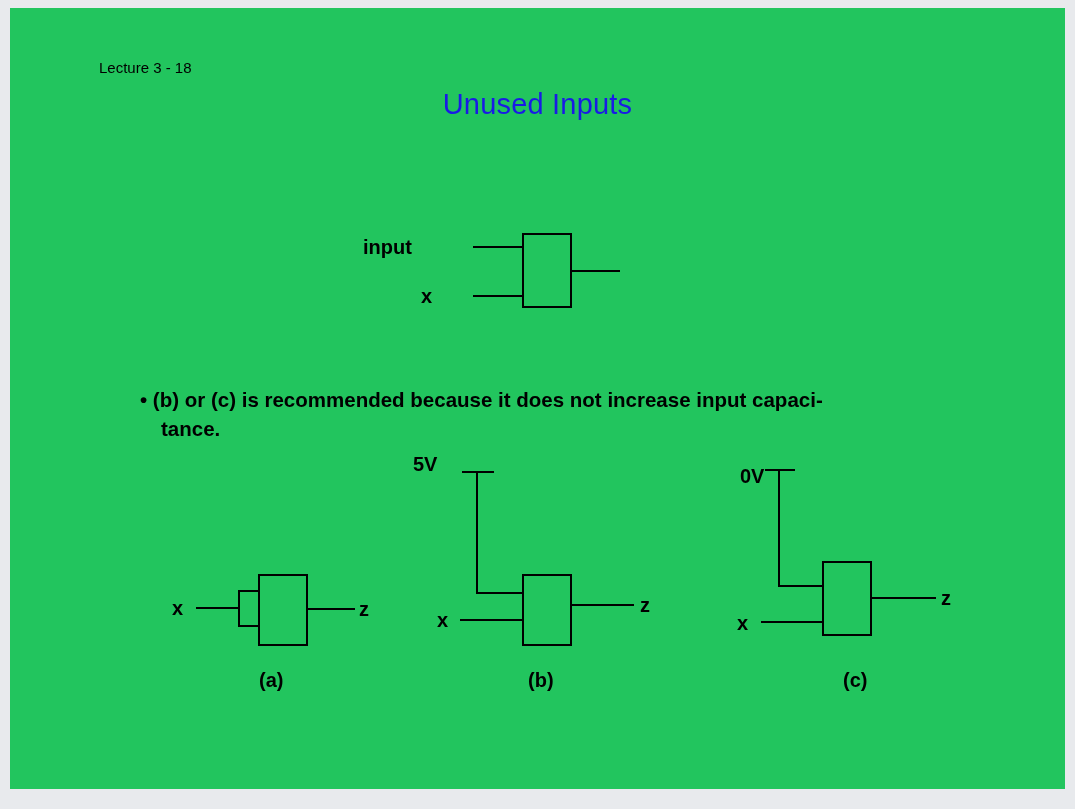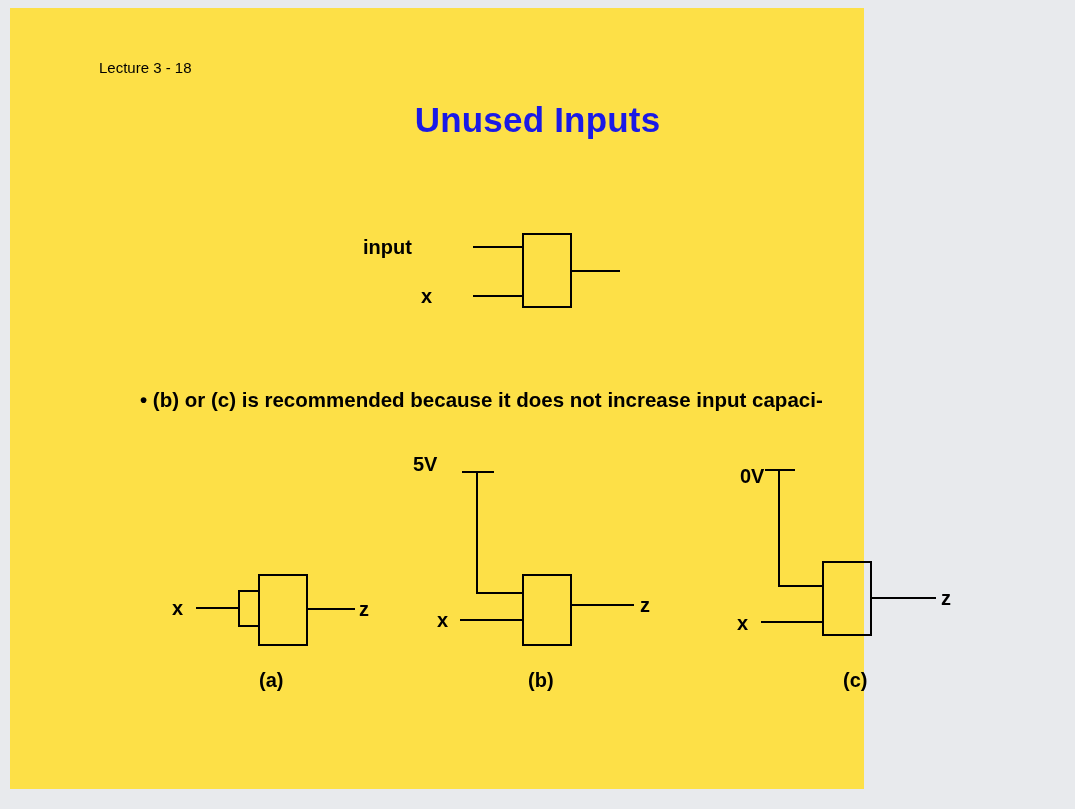--- a/index.html
+++ b/index.html
@@ -10,42 +10,42 @@
   body {
     width: 1075px;
     height: 809px;
     overflow: hidden;
     font-family: "Liberation Sans", sans-serif;
   }
   #slide {
     position: absolute;
     left: 10px;
     top: 8px;
-    width: 854px;
+    width: 1055px;
     height: 781px;
-    background: #fde047;
+    background: #22c55e;
   }
   
   #lecture-label {
     position: absolute;
     left: 89px;
     top: 51px;
     font-size: 15px;
     font-weight: 400;
     color: #000000;
     white-space: nowrap;
   }
   #slide-title {
     position: absolute;
     left: 0;
-    top: 92px;
+    top: 80px;
     width: 1055px;
     text-align: center;
-    font-size: 35px;
-    font-weight: bold;
+    font-size: 29px;
+    font-weight: normal;
     color: #1a1ae6;
     letter-spacing: 0.2px;
   }
   .bullet {
     position: absolute;
     font-size: 20.5px;
     font-weight: bold;
     color: #000000;
     line-height: 29px;
   }
@@ -90,20 +90,21 @@
 
 <div id="slide">
 
   <div id="lecture-label">Lecture 3 - 18</div>
 
   <div id="slide-title">Unused Inputs</div>
 
 
   <div class="bullet" id="bullet-2">
     <span>• (b) or (c) is recommended because it does not increase input capaci-</span>
+    <span class="cont">tance.</span>
   </div>
 
   <div class="diagram" id="fig-top">
 
     <div class="sig-label" style="left:353px; top:228px;">input</div>
 
     <div class="sig-label" style="left:411px; top:277px;">x</div>
 
     <div class="wire-h" style="left:463px; top:238px; width:49px;"></div>
 

